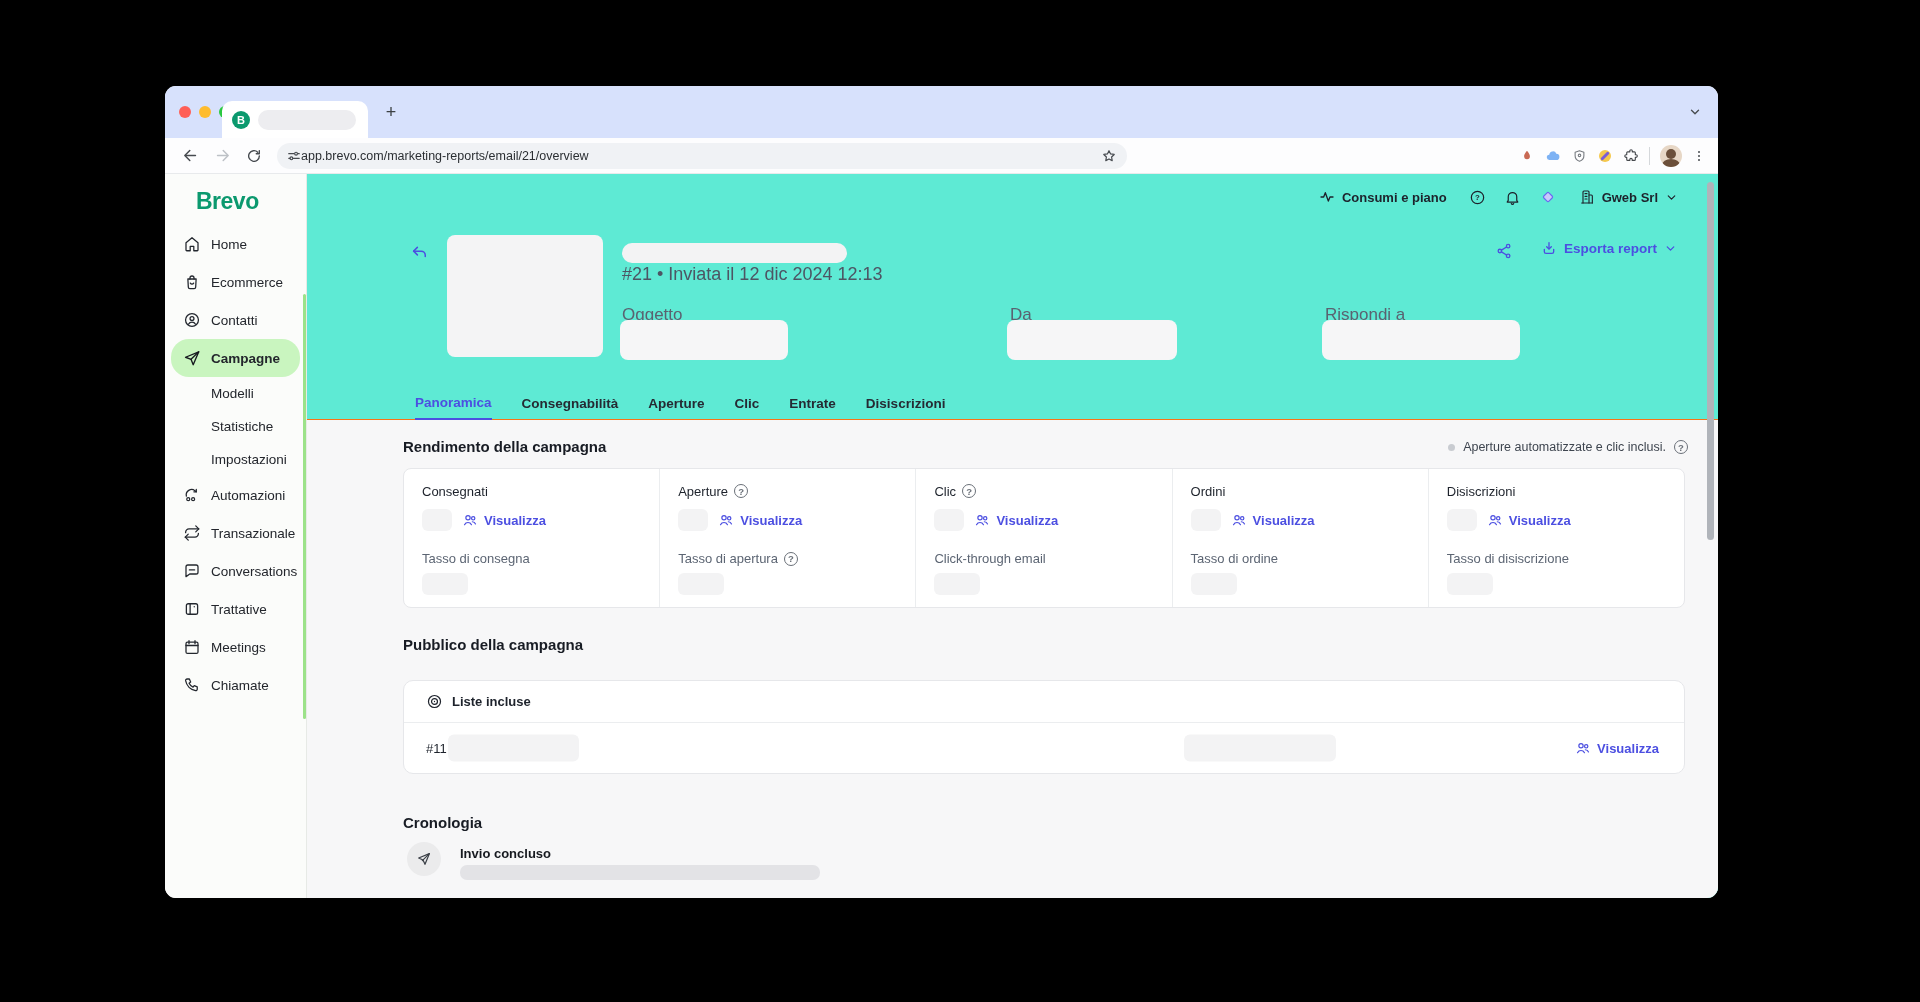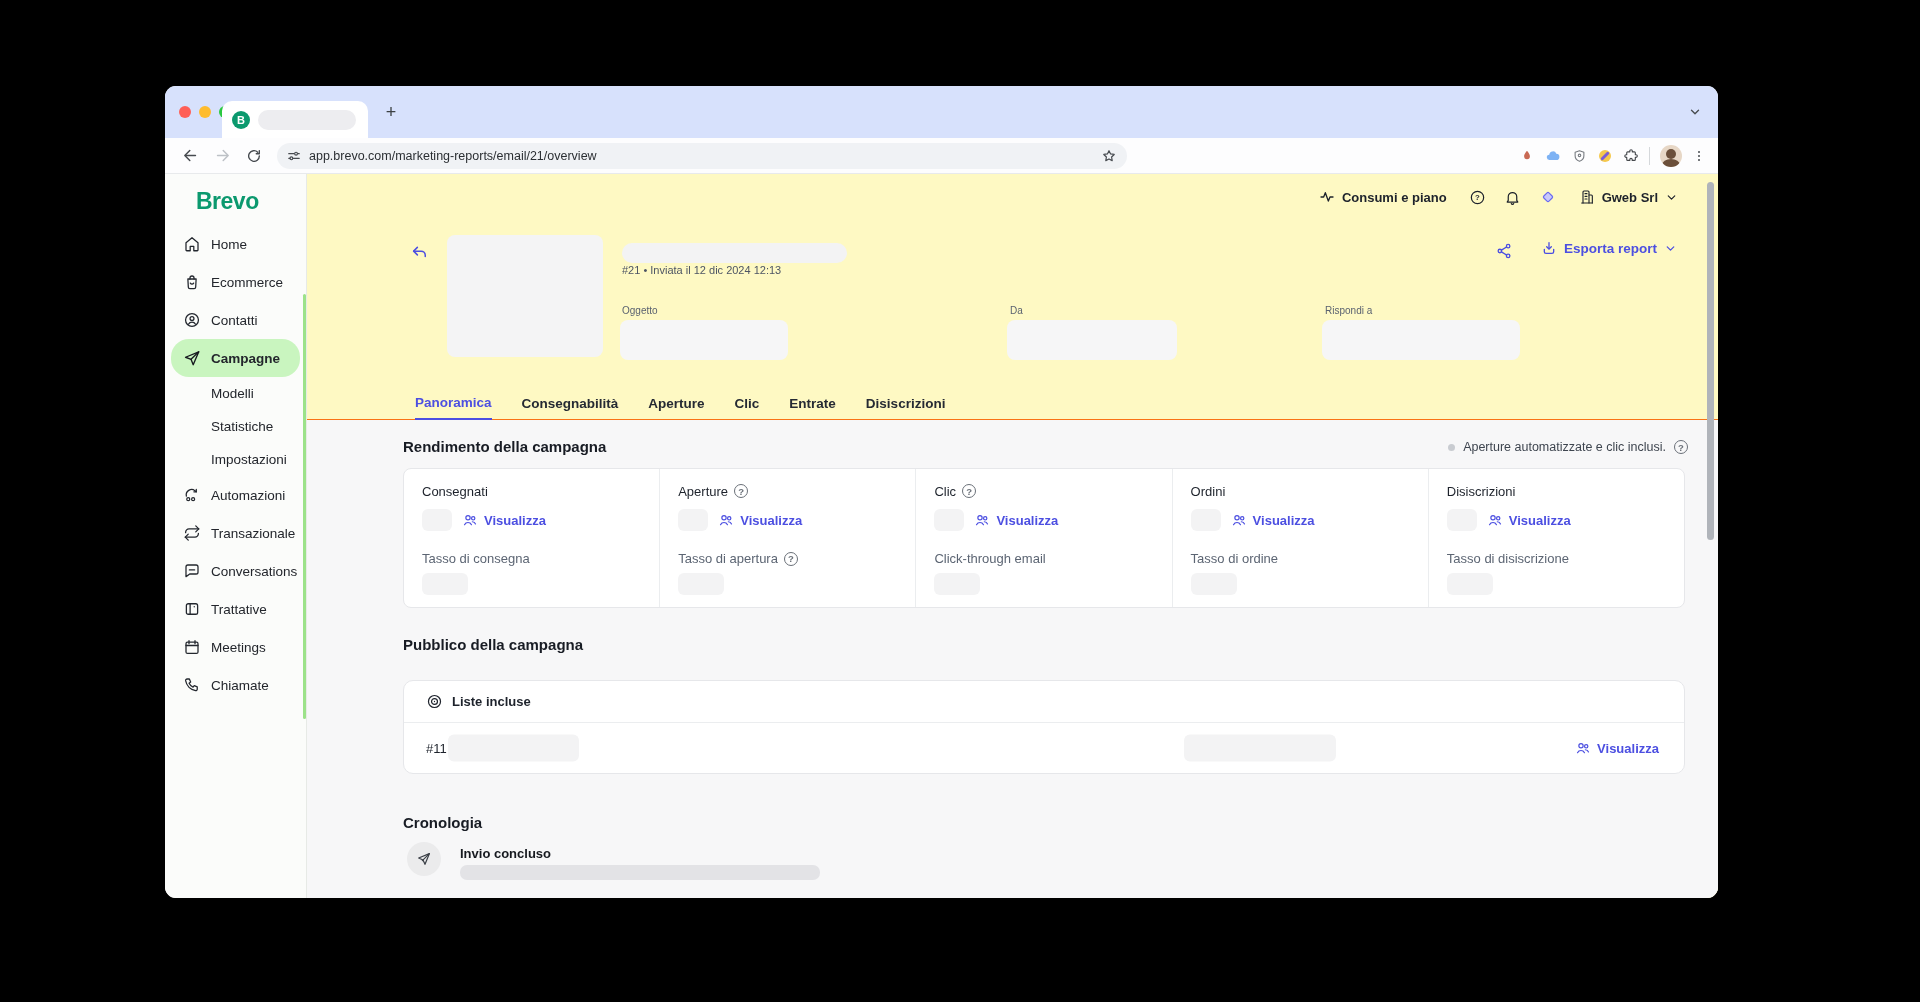--- a/index.html
+++ b/index.html
@@ -25,21 +25,21 @@
   .newtab { position:absolute; left:213px; top:50%; transform:translateY(-50%); width:26px; height:26px;
     border-radius:50%; display:flex; align-items:center; justify-content:center;
     font-size:18px; color:#3c4043; }
   .strip-chevron { position:absolute; right:16px; top:50%; transform:translateY(-50%); }
 
   
   .addressbar { height:36px; background:#fdfdfe; border-bottom:1px solid #e8eaec;
     display:flex; align-items:center; padding:0 12px; flex:0 0 auto; }
   .nav-ic { width:26px; height:26px; display:flex; align-items:center; justify-content:center; margin-right:6px; }
   .urlpill { width:850px; height:26px; border-radius:13px; background:#f0f2f5;
-    display:flex; align-items:center; padding:0 10px; gap:8px; margin-left:4px; }
+    display:flex; align-items:center; padding:0 10px; margin-left:4px; }
   .urltext { font-size:12.5px; color:#2b2f33; flex:1; white-space:nowrap; overflow:hidden; }
   .right-cluster { margin-left:auto; display:flex; align-items:center; gap:10px; }
   .sep { width:1px; height:18px; background:#d5d8db; }
   .avatar { width:22px; height:22px; border-radius:50%; background:#e7d7c6; overflow:hidden; position:relative; }
   .avatar .head { position:absolute; left:6px; top:4px; width:10px; height:10px; border-radius:50%; background:#6b4f3a; }
   .avatar .body { position:absolute; left:2px; top:14px; width:18px; height:12px; border-radius:50%; background:#6b4f3a; }
 
   
   .contentrow { flex:1; display:flex; min-height:0; }
 
@@ -49,32 +49,32 @@
   .nav { margin-top:8px; }
   .navitem { height:38px; display:flex; align-items:center; gap:10px; padding-left:12px; margin:0 6px;
     font-size:13.5px; color:#23262c; border-radius:18px; position:relative; }
   .navitem .ic { width:18px; height:18px; flex:0 0 auto; }
   .navitem.sub { height:33px; padding-left:40px; font-size:13.5px; }
   .navitem.active { background:#c9f5bf; font-weight:bold; }
   .sidebar-greenline { position:absolute; left:138px; top:120px; width:3px; height:425px;
     background:#9ce289; border-radius:2px; }
 
   
-  .main { position:relative; flex:1; background:#fef9c3; overflow:hidden; }
+  .main { position:relative; flex:1; background:#5eead4; overflow:hidden; }
 
   .topbar-right { position:absolute; top:0; right:40px; height:46px; display:flex; align-items:center; }
   .tb-item { display:flex; align-items:center; gap:7px; font-size:13px; font-weight:bold; color:#1d222b; }
   .tb-gap { width:22px; }
   .icbtn { display:flex; align-items:center; justify-content:center; }
 
   .undo-btn { left:104px; top:70px; }
   .thumb { left:140px; top:61px; width:156px; height:122px; border-radius:8px; background:#f4f4f5; }
   .title-pill { left:315px; top:69px; width:225px; height:20px; border-radius:10px; background:#f3f3f4; }
-  .meta { left:315px; top:90px; font-size:11px; color:#4d5564; }
-  .fldlabel { font-size:10px; color:#5a6270; }
+  .meta { left:315px; top:90px; font-size:18px; color:#4d5564; }
+  .fldlabel { font-size:17px; color:#5a6270; }
   .fld { height:40px; border-radius:8px; background:#f6f6f7; }
   .share-btn { left:1188px; top:68px; }
   .export-btn { left:1234px; top:66px; display:flex; align-items:center; gap:7px;
     color:#4c4fe1; font-size:13.5px; font-weight:bold; }
 
   .tabsrow { left:0; right:0; top:212px; height:34px; border-bottom:1px solid #f97316;
     padding-left:108px; display:flex; gap:30px; }
   .ptab { height:34px; display:flex; align-items:center; font-size:13.5px; font-weight:bold; color:#252a33; }
   .ptab.active { color:#4c4fe1; border-bottom:2.5px solid #4c4fe1; }
 

